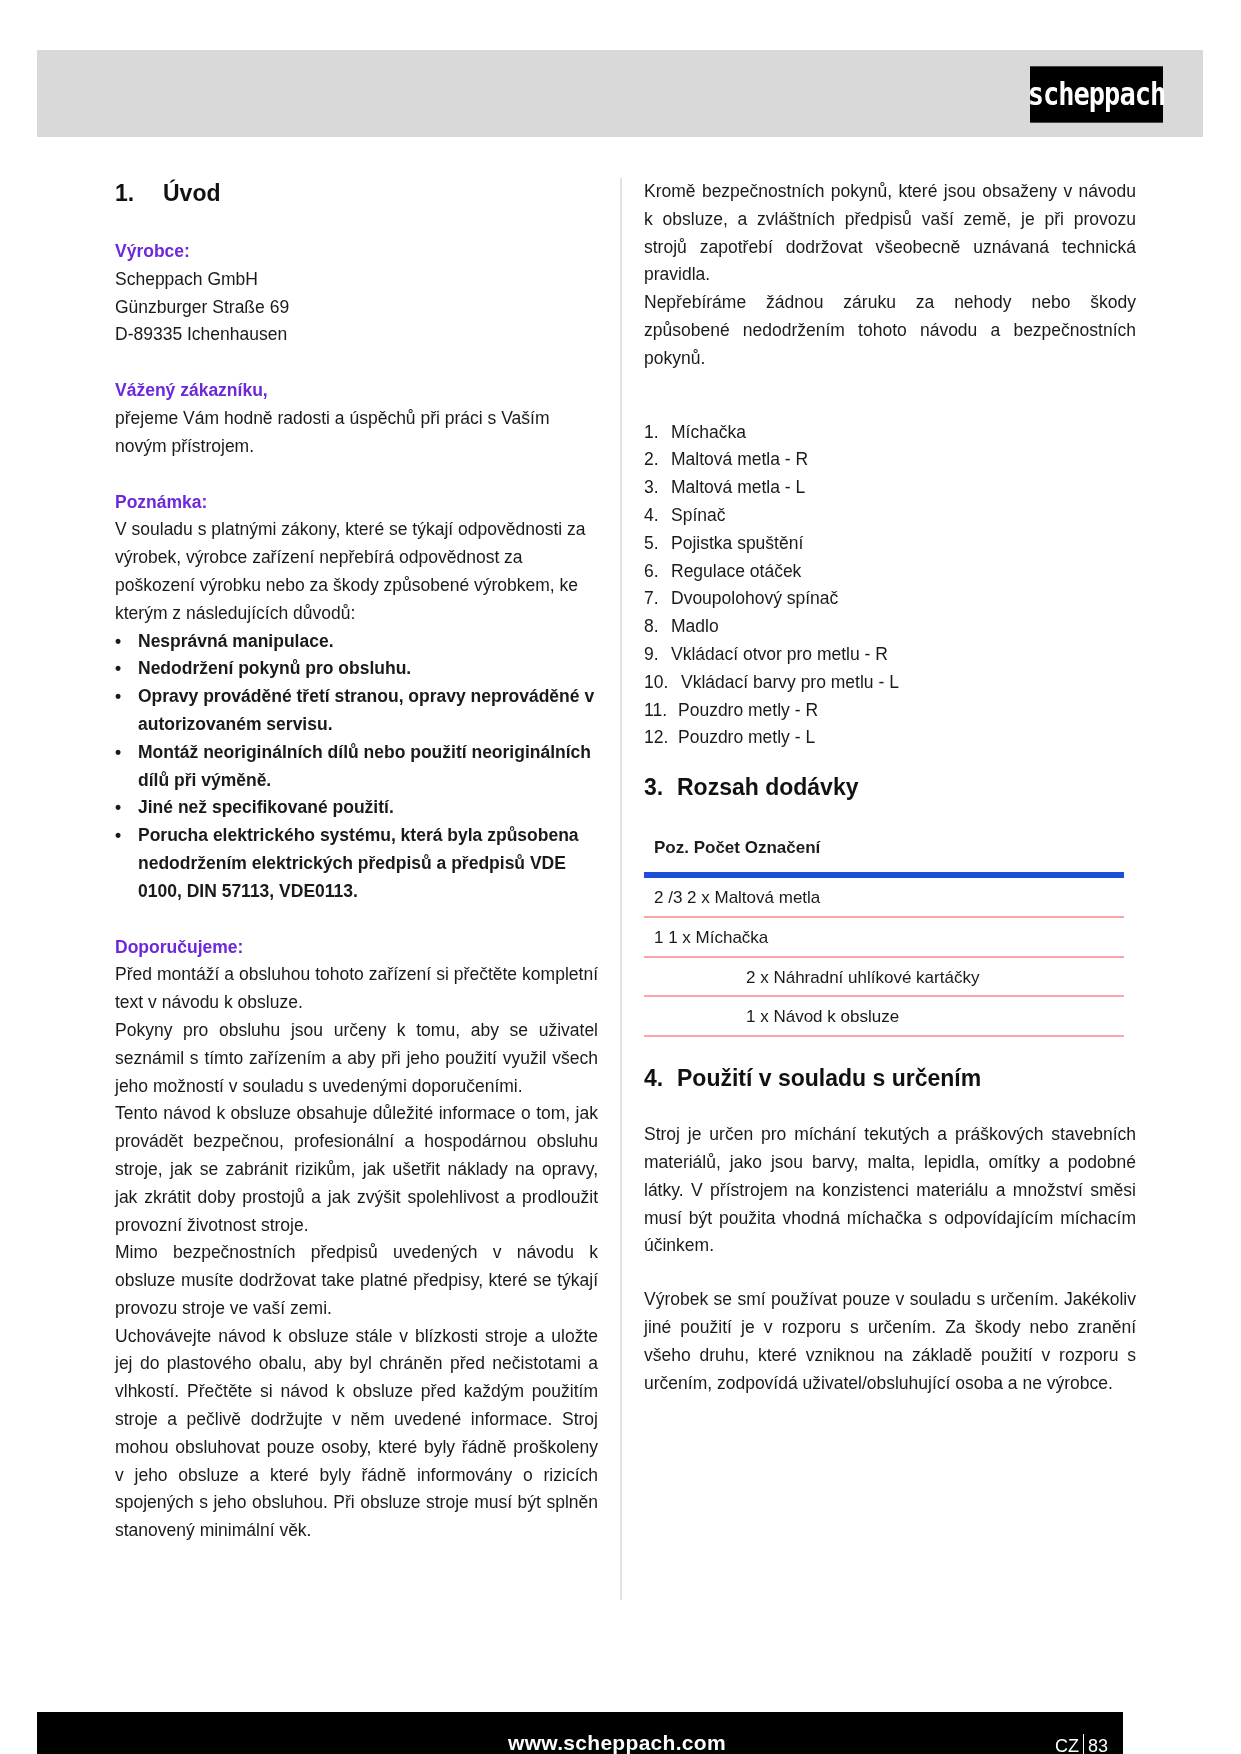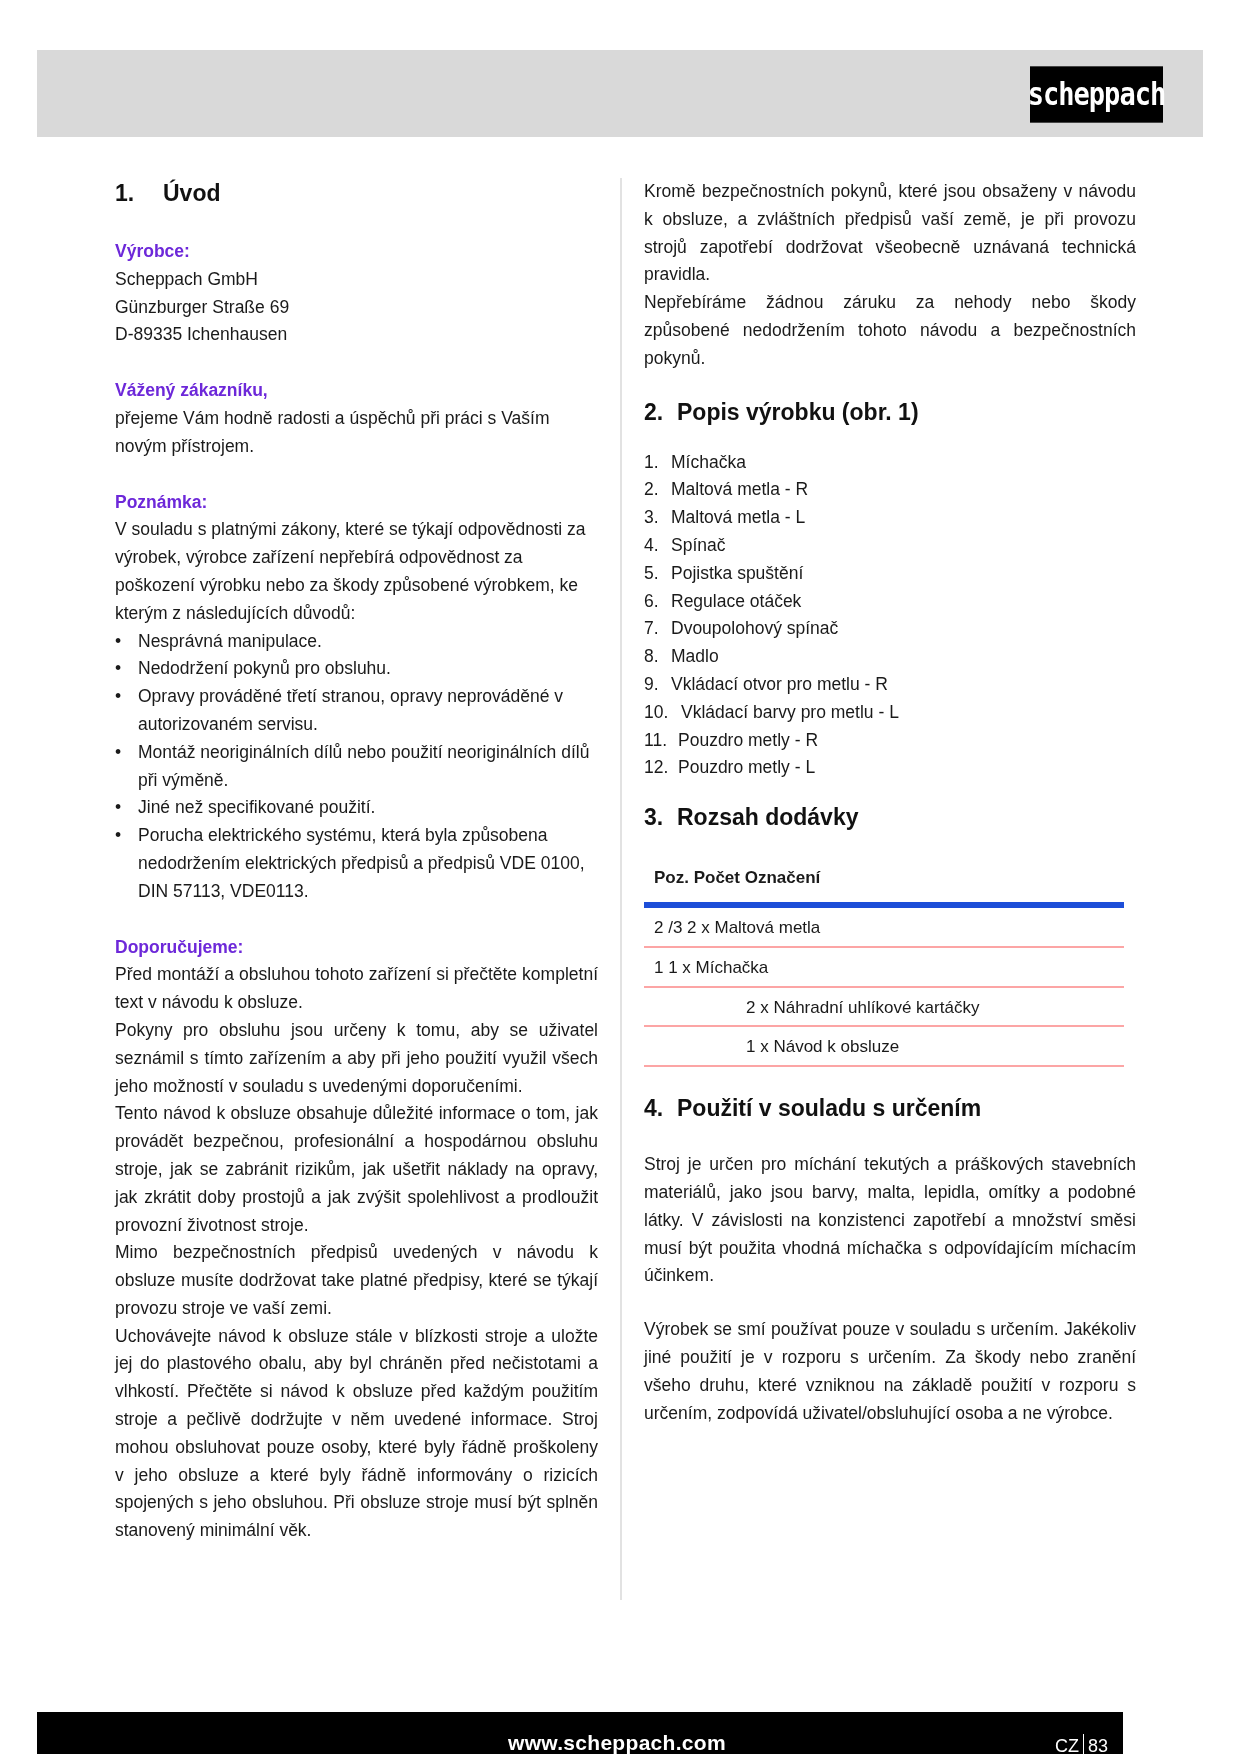--- a/index.html
+++ b/index.html
@@ -16,21 +16,21 @@
   .divider { position: absolute; left: 620px; top: 178px; width: 2px; height: 1422px; background: #e2e2e2; }
   h1 { font-size: 23px; font-weight: bold; margin: 0; line-height: 30px; color: #111; }
   h1 .num { display: inline-block; width: 33px; }
   .h1-wide .num { width: 48px; }
   .lbl { font-weight: bold; margin: 0; color: #6d28d9; }
   p { margin: 0; }
   .just { text-align: justify; }
   .gap-sm { height: 26px; }
   .gap-md { height: 28px; }
   ul.bul { list-style: none; margin: 0; padding: 0; }
-  ul.bul li { position: relative; padding-left: 23px; }
+  ul.bul li { position: relative; padding-left: 23px; font-weight: bold; }
   ul.bul li::before { content: "\2022"; position: absolute; left: 0; top: 0; }
   ol.parts { list-style: none; margin: 0; padding: 0; }
   ol.parts li span.n { display: inline-block; min-width: 27px; }
   table.scope { border-collapse: collapse; width: 480px; font-size: 17px; }
   table.scope th { text-align: left; font-weight: bold; padding: 6px 10px 10px 10px; border-bottom: 6px solid #1d4ed8; }
   table.scope td { padding: 6px 10px 4px 10px; border-bottom: 2px solid #fca5a5; height: 24px; }
   table.scope td.indent { padding-left: 102px; }
   .footer { position: absolute; left: 37px; top: 1712px; width: 1086px; height: 67px; background: #000; color: #fff; }
   .footer .url { position: absolute; left: 0; width: 1166px; top: 19px; text-align: center; font-weight: bold; font-size: 21px; letter-spacing: 0.3px; }
   .footer .url span { position: relative; left: -3px; }
@@ -74,21 +74,20 @@
   <p class="just">Pokyny pro obsluhu jsou určeny k tomu, aby se uživatel seznámil s tímto zařízením a aby při jeho použití využil všech jeho možností v souladu s uvedenými doporučeními.</p>
   <p class="just">Tento návod k obsluze obsahuje důležité informace o tom, jak provádět bezpečnou, profesionální a hospodárnou obsluhu stroje, jak se zabránit rizikům, jak ušetřit náklady na opravy, jak zkrátit doby prostojů a jak zvýšit spolehlivost a prodloužit provozní životnost stroje.</p>
   <p class="just">Mimo bezpečnostních předpisů uvedených v návodu k obsluze musíte dodržovat take platné předpisy, které se týkají provozu stroje ve vaší zemi.</p>
   <p class="just">Uchovávejte návod k obsluze stále v blízkosti stroje a uložte jej do plastového obalu, aby byl chráněn před nečistotami a vlhkostí. Přečtěte si návod k obsluze před každým použitím stroje a pečlivě dodržujte v něm uvedené informace. Stroj mohou obsluhovat pouze osoby, které byly řádně proškoleny v jeho obsluze a které byly řádně informovány o rizicích spojených s jeho obsluhou. Při obsluze stroje musí být splněn stanovený minimální věk.</p>
 </div>
 
 <div class="col col-right">
   <p class="just">Kromě bezpečnostních pokynů, které jsou obsaženy v návodu k obsluze, a zvláštních předpisů vaší země, je při provozu strojů zapotřebí dodržovat všeobecně uznávaná technická pravidla.</p>
   <p class="just">Nepřebíráme žádnou záruku za nehody nebo škody způsobené nedodržením tohoto návodu a bezpečnostních pokynů.</p>
   <div style="height:24px"></div>
-  <h1><span class="num">2.</span><span>Popis výrobku (obr. 1)</span></h1>
   <div style="height:22px"></div>
   <ol class="parts">
     <li><span class="n">1.</span><span>Míchačka</span></li>
     <li><span class="n">2.</span><span>Maltová metla - R</span></li>
     <li><span class="n">3.</span><span>Maltová metla - L</span></li>
     <li><span class="n">4.</span><span>Spínač</span></li>
     <li><span class="n">5.</span><span>Pojistka spuštění</span></li>
     <li><span class="n">6.</span><span>Regulace otáček</span></li>
     <li><span class="n">7.</span><span>Dvoupolohový spínač</span></li>
     <li><span class="n">8.</span><span>Madlo</span></li>
@@ -117,21 +116,21 @@
           <td class="indent">2 x Náhradní uhlíkové kartáčky</td>
         </tr>
       <tr>
           <td class="indent">1 x Návod k obsluze</td>
         </tr>
     </tbody>
   </table>
   <div style="height:26px"></div>
   <h1><span class="num">4.</span><span>Použití v souladu s určením</span></h1>
   <div style="height:28px"></div>
-  <p class="just">Stroj je určen pro míchání tekutých a práškových stavebních materiálů, jako jsou barvy, malta, lepidla, omítky a podobné látky. V závislosti na konzistenci zapotřebí a množství směsi musí být použita vhodná míchačka s odpovídajícím míchacím účinkem.</p>
+  <p class="just">Stroj je určen pro míchání tekutých a práškových stavebních materiálů, jako jsou barvy, malta, lepidla, omítky a podobné látky. V přístrojem na konzistenci materiálu a množství směsi musí být použita vhodná míchačka s odpovídajícím míchacím účinkem.</p>
   <div class="gap-sm"></div>
   <p class="just">Výrobek se smí používat pouze v souladu s určením. Jakékoliv jiné použití je v rozporu s určením. Za škody nebo zranění všeho druhu, které vzniknou na základě použití v rozporu s určením, zodpovídá uživatel/obsluhující osoba a ne výrobce.</p>
 </div>
 
 <div class="footer">
   <div class="url"><span>www.scheppach.com</span></div>
   <div class="pg"><span>CZ</span><span class="sep"></span><span>83</span></div>
 </div>
 
 </body></html>

